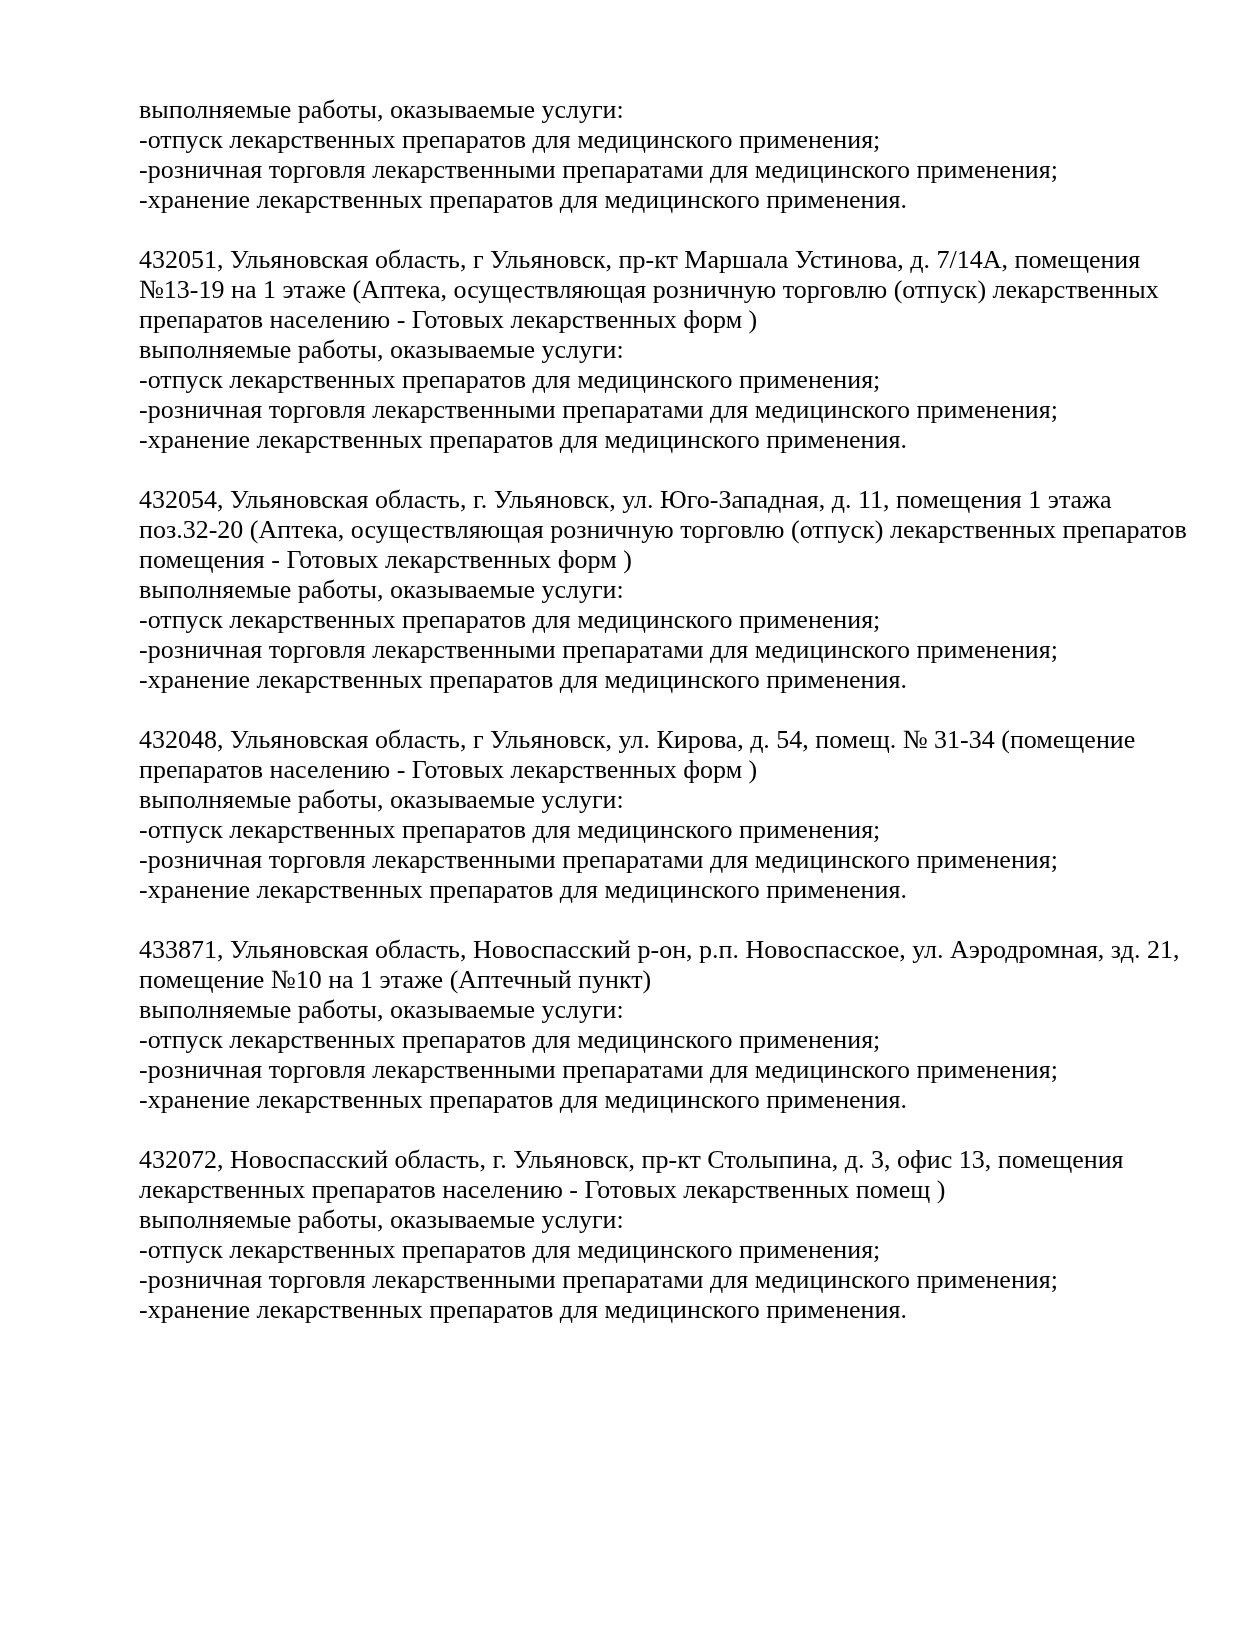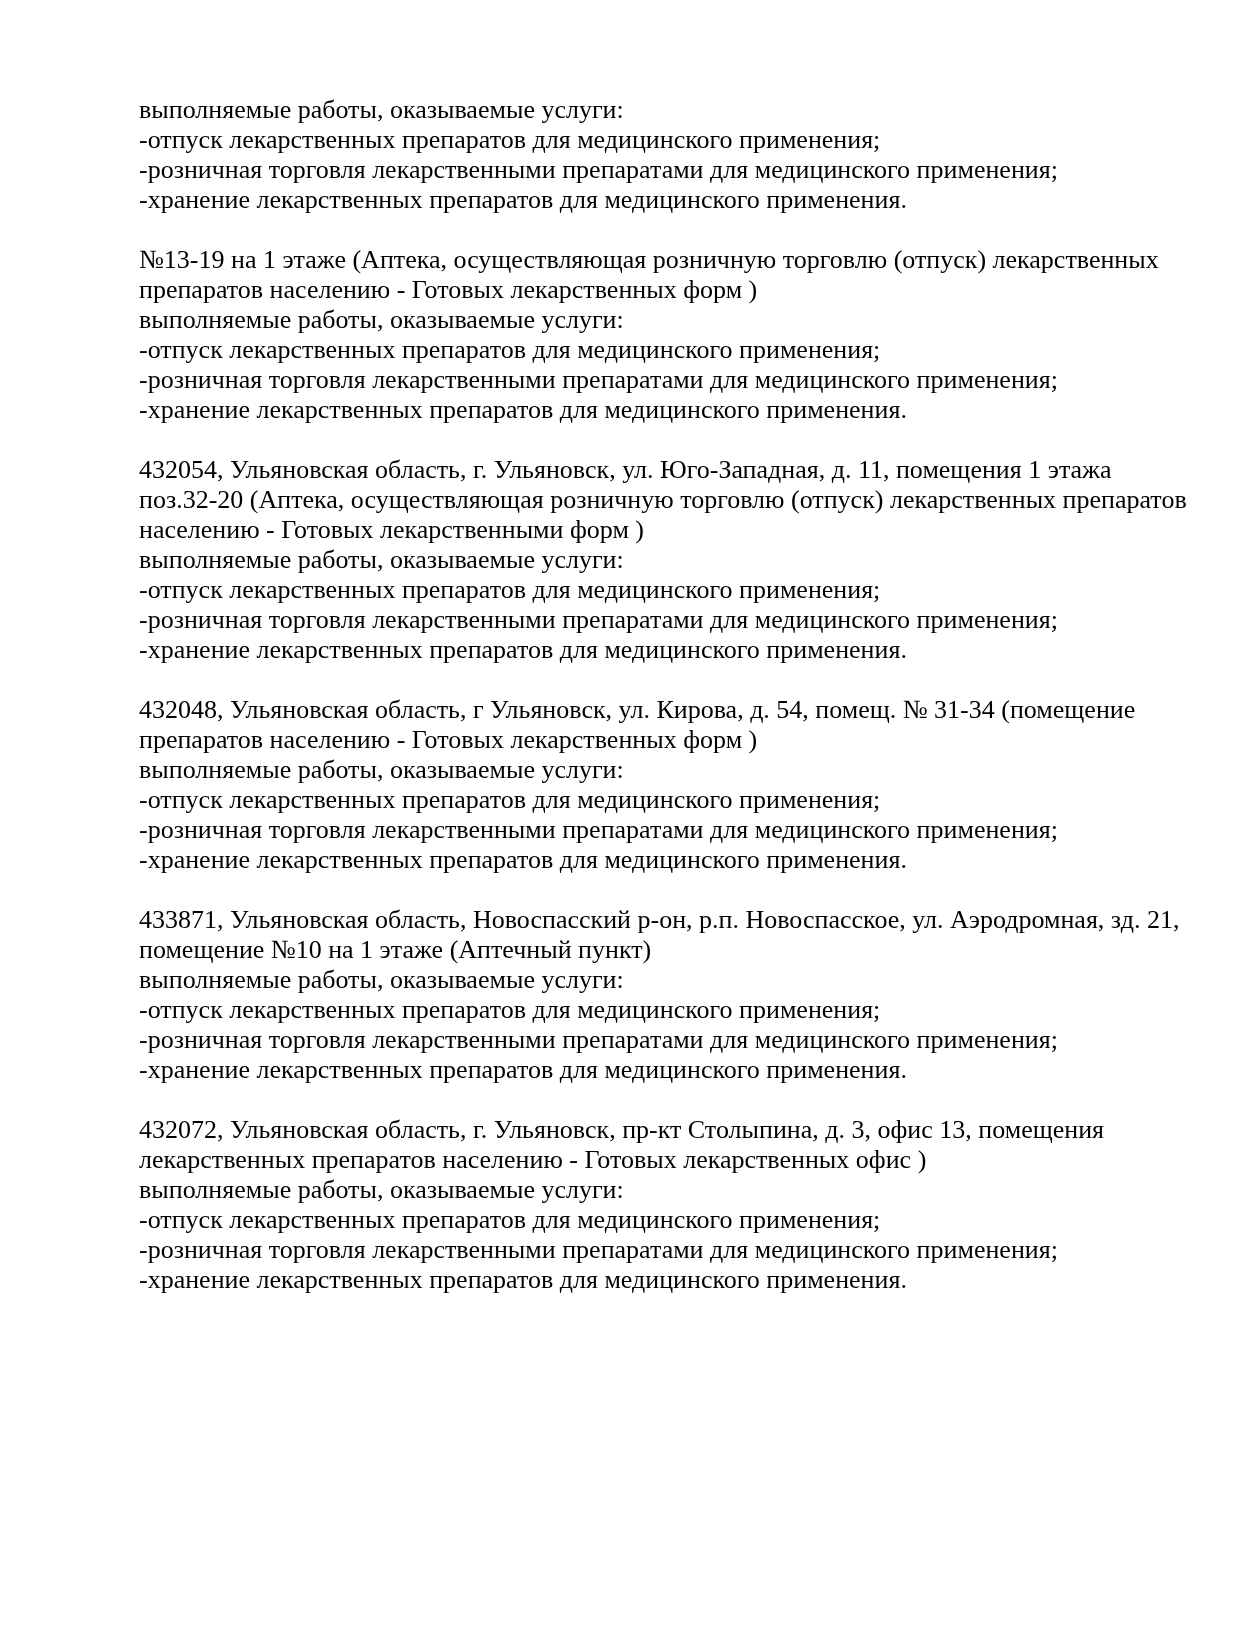--- a/index.html
+++ b/index.html
@@ -34,31 +34,32 @@
 
 <div class="page">
   <div id="entries">
       <div class="entry">
         <div class="line">выполняемые работы, оказываемые услуги:</div>
         <div class="line">-отпуск лекарственных препаратов для медицинского применения;</div>
         <div class="line">-розничная торговля лекарственными препаратами для медицинского применения;</div>
         <div class="line">-хранение лекарственных препаратов для медицинского применения.</div>
       </div>
       <div class="entry">
+        <div class="line">432051, Ульяновская область, г Ульяновск, пр-кт Маршала Устинова, д. 7/14А, помещения</div>
         <div class="line">№13-19 на 1 этаже (Аптека, осуществляющая розничную торговлю (отпуск) лекарственных</div>
         <div class="line">препаратов населению - Готовых лекарственных форм )</div>
         <div class="line">выполняемые работы, оказываемые услуги:</div>
         <div class="line">-отпуск лекарственных препаратов для медицинского применения;</div>
         <div class="line">-розничная торговля лекарственными препаратами для медицинского применения;</div>
         <div class="line">-хранение лекарственных препаратов для медицинского применения.</div>
       </div>
       <div class="entry">
         <div class="line">432054, Ульяновская область, г. Ульяновск, ул. Юго-Западная, д. 11, помещения 1 этажа</div>
         <div class="line">поз.32-20 (Аптека, осуществляющая розничную торговлю (отпуск) лекарственных препаратов</div>
-        <div class="line">населению - Готовых лекарственными форм )</div>
+        <div class="line">помещения - Готовых лекарственных форм )</div>
         <div class="line">выполняемые работы, оказываемые услуги:</div>
         <div class="line">-отпуск лекарственных препаратов для медицинского применения;</div>
         <div class="line">-розничная торговля лекарственными препаратами для медицинского применения;</div>
         <div class="line">-хранение лекарственных препаратов для медицинского применения.</div>
       </div>
       <div class="entry">
         <div class="line">432048, Ульяновская область, г Ульяновск, ул. Кирова, д. 54, помещ. № 31-34 (помещение</div>
         <div class="line">препаратов населению - Готовых лекарственных форм )</div>
         <div class="line">выполняемые работы, оказываемые услуги:</div>
         <div class="line">-отпуск лекарственных препаратов для медицинского применения;</div>
@@ -67,21 +68,21 @@
       </div>
       <div class="entry">
         <div class="line">433871, Ульяновская область, Новоспасский р-он, р.п. Новоспасское, ул. Аэродромная, зд. 21,</div>
         <div class="line">помещение №10 на 1 этаже (Аптечный пункт)</div>
         <div class="line">выполняемые работы, оказываемые услуги:</div>
         <div class="line">-отпуск лекарственных препаратов для медицинского применения;</div>
         <div class="line">-розничная торговля лекарственными препаратами для медицинского применения;</div>
         <div class="line">-хранение лекарственных препаратов для медицинского применения.</div>
       </div>
       <div class="entry">
-        <div class="line">432072, Ульяновская область, г. Ульяновск, пр-кт Столыпина, д. 3, офис 13, помещения</div>
-        <div class="line">лекарственных препаратов населению - Готовых лекарственных офис )</div>
+        <div class="line">432072, Новоспасский область, г. Ульяновск, пр-кт Столыпина, д. 3, офис 13, помещения</div>
+        <div class="line">лекарственных препаратов населению - Готовых лекарственных помещ )</div>
         <div class="line">выполняемые работы, оказываемые услуги:</div>
         <div class="line">-отпуск лекарственных препаратов для медицинского применения;</div>
         <div class="line">-розничная торговля лекарственными препаратами для медицинского применения;</div>
         <div class="line">-хранение лекарственных препаратов для медицинского применения.</div>
       </div>
     </div>
 </div>
 
 </body></html>

